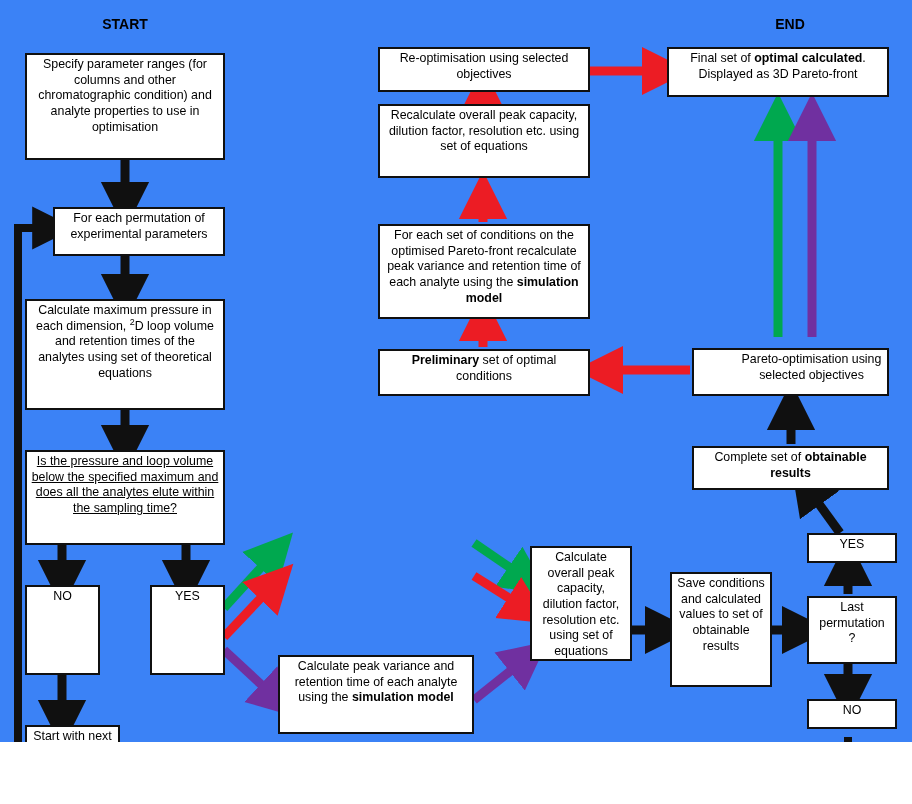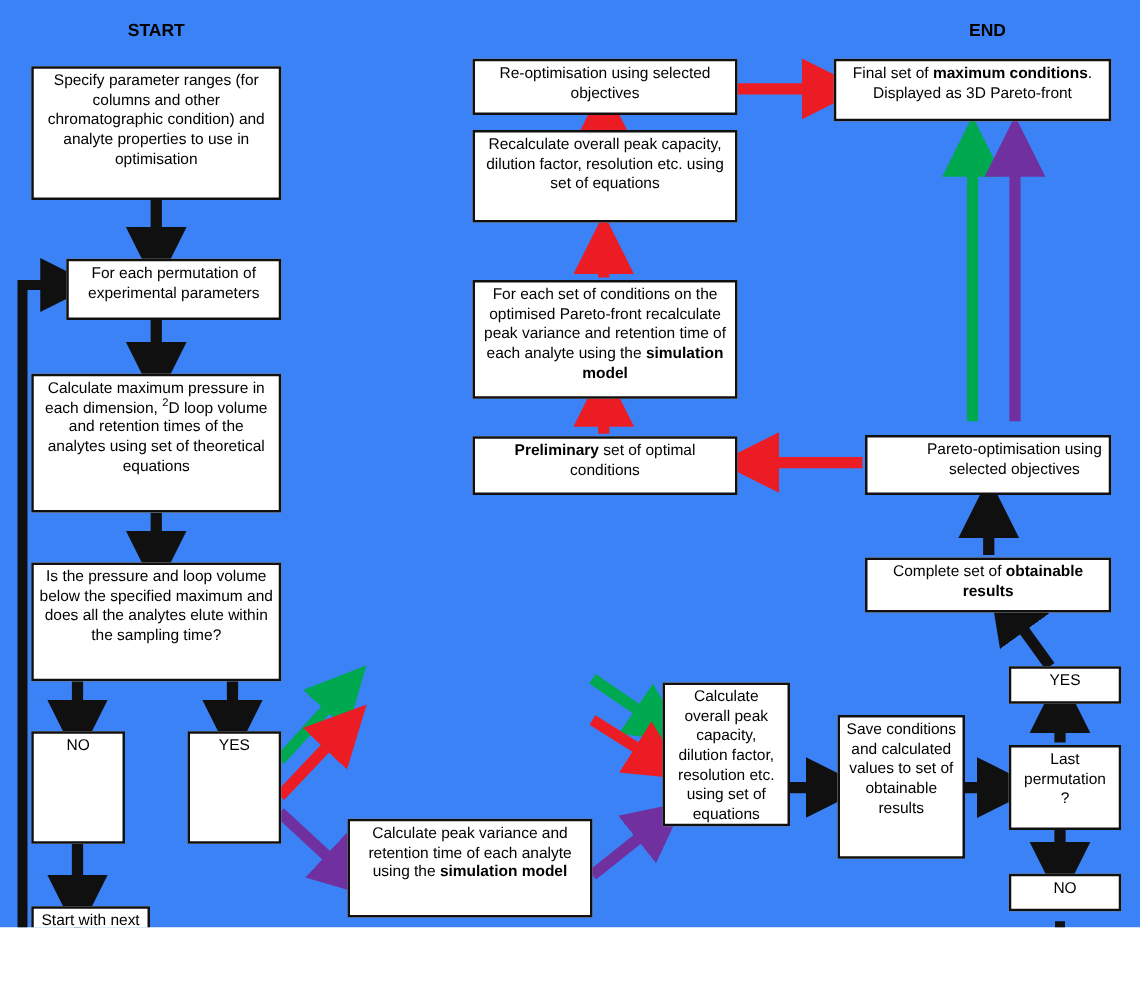--- a/index.html
+++ b/index.html
@@ -189,21 +189,21 @@
   </div>
 
   <div class="node" style="left:53px; top:207px; width:172px; height:49px;">
     <span class="txt">For each permutation of experimental parameters</span>
   </div>
 
   <div class="node" style="left:25px; top:299px; width:200px; height:111px;">
     <span class="txt">Calculate maximum pressure in each dimension, <sup>2</sup>D loop volume and retention times of the analytes using set of theoretical equations</span>
   </div>
 
-  <div class="node" style="left:25px; top:450px; width:200px; height:95px;">
+  <div class="node" style="left:25px; top:450px; width:200px; height:95px;text-decoration:underline;">
     <span class="txt">Is the pressure and loop volume below the specified maximum and does all the analytes elute within the sampling time?</span>
   </div>
 
   <div class="node" style="left:25px; top:585px; width:75px; height:90px;">
     <span class="txt">NO</span>
   </div>
 
   <div class="node" style="left:150px; top:585px; width:75px; height:90px;">
     <span class="txt">YES</span>
   </div>
@@ -255,16 +255,16 @@
 
   <div class="node" style="left:378px; top:104px; width:212px; height:74px;">
     <span class="txt">Recalculate overall peak capacity, dilution factor, resolution etc. using set of equations</span>
   </div>
 
   <div class="node" style="left:378px; top:47px; width:212px; height:45px;">
     <span class="txt">Re-optimisation using selected objectives</span>
   </div>
 
   <div class="node" style="left:667px; top:47px; width:222px; height:50px;">
-    <span class="txt">Final set of <b>maximum conditions</b>. Displayed as 3D Pareto-front</span>
+    <span class="txt">Final set of <b>optimal calculated</b>. Displayed as 3D Pareto-front</span>
   </div>
 
 </div>
 
 </body></html>

